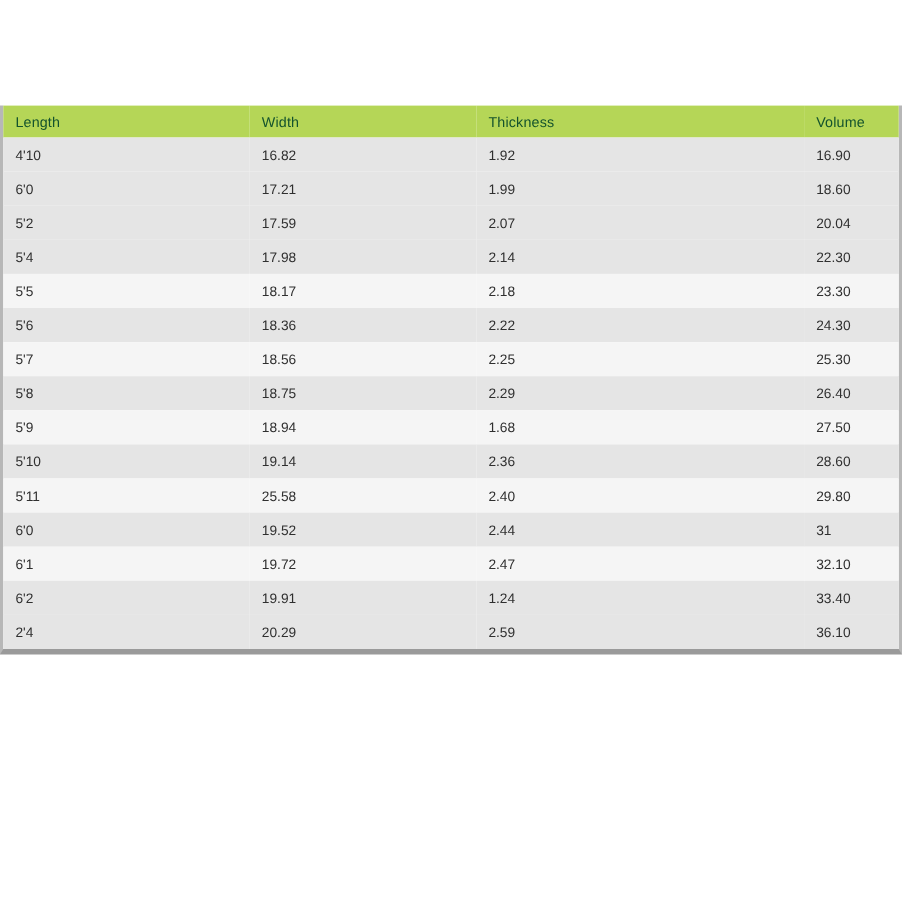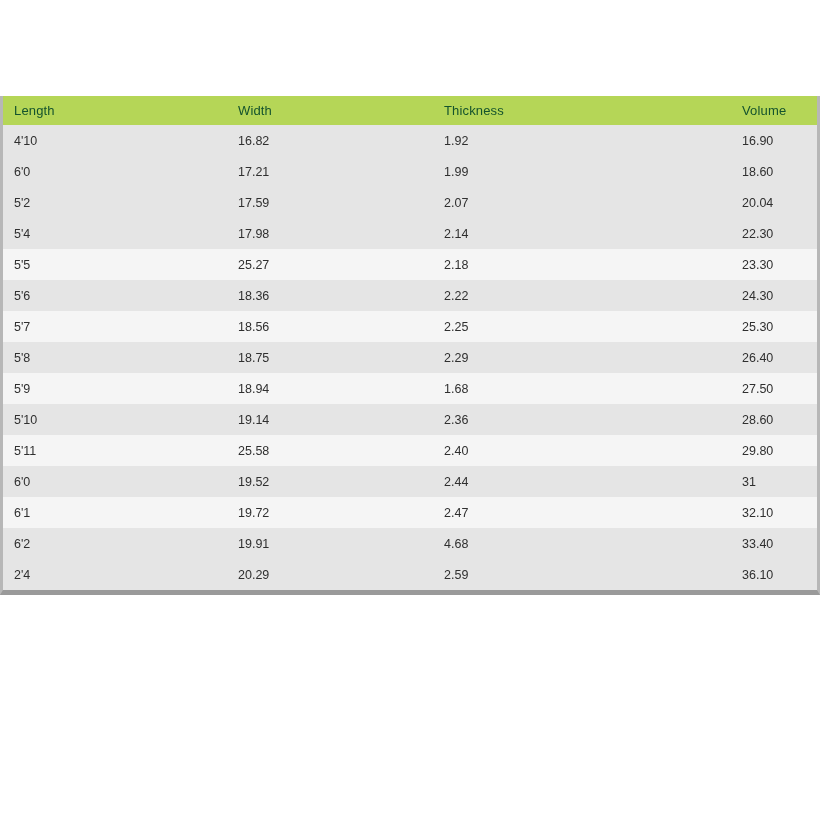--- a/index.html
+++ b/index.html
@@ -116,21 +116,21 @@
             <td>20.04</td>
           </tr>
           <tr class="row-odd">
             <td>5'4</td>
             <td>17.98</td>
             <td>2.14</td>
             <td>22.30</td>
           </tr>
           <tr class="row-even">
             <td>5'5</td>
-            <td>25.27</td>
+            <td>18.17</td>
             <td>2.18</td>
             <td>23.30</td>
           </tr>
           <tr class="row-odd">
             <td>5'6</td>
             <td>18.36</td>
             <td>2.22</td>
             <td>24.30</td>
           </tr>
           <tr class="row-even">
@@ -171,21 +171,21 @@
           </tr>
           <tr class="row-even">
             <td>6'1</td>
             <td>19.72</td>
             <td>2.47</td>
             <td>32.10</td>
           </tr>
           <tr class="row-odd">
             <td>6'2</td>
             <td>19.91</td>
-            <td>4.68</td>
+            <td>1.24</td>
             <td>33.40</td>
           </tr>
           <tr class="row-odd">
             <td>2'4</td>
             <td>20.29</td>
             <td>2.59</td>
             <td>36.10</td>
           </tr>
         </tbody>
     </table>

